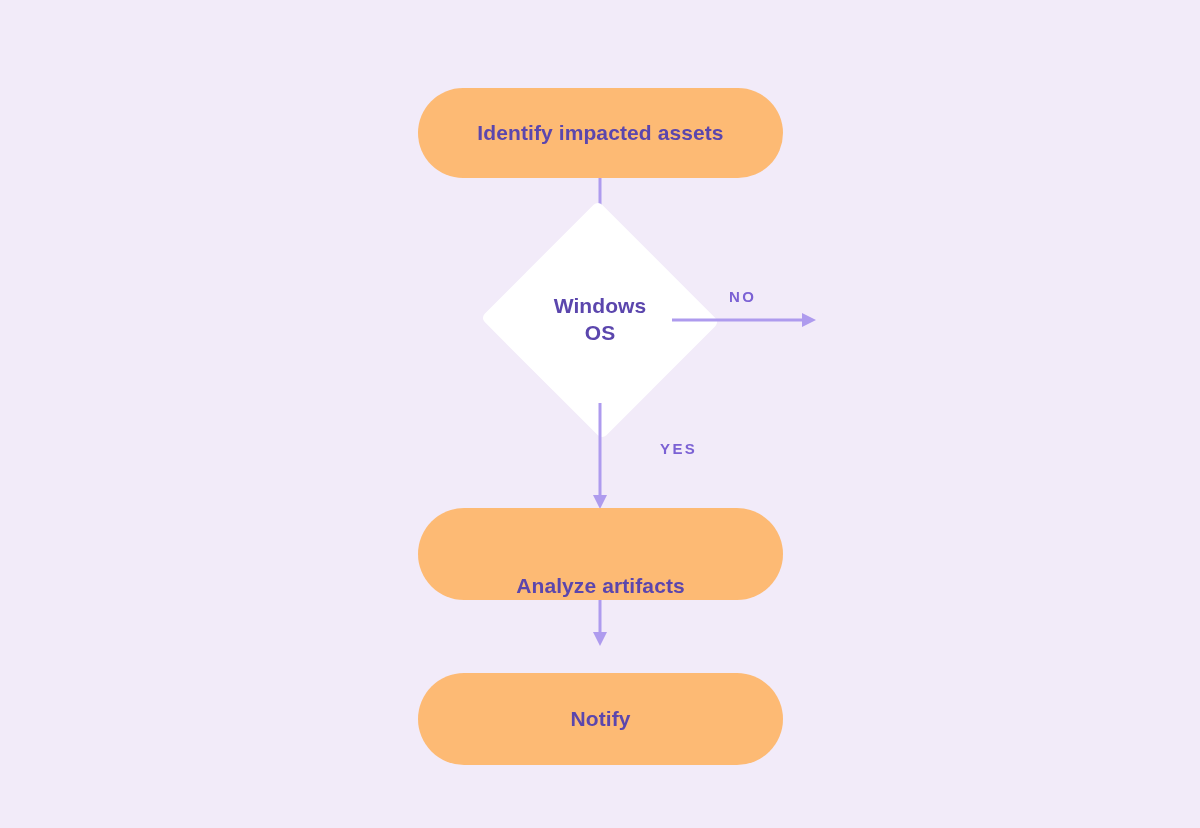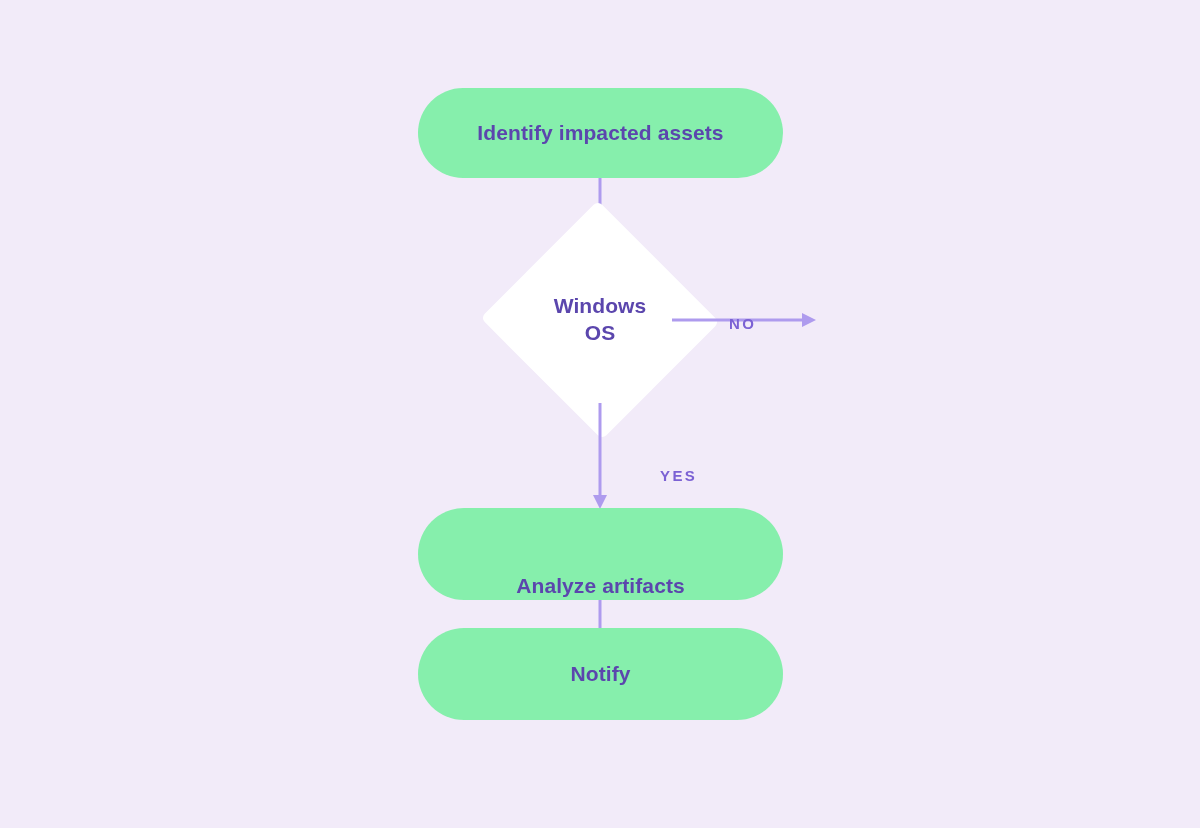--- a/index.html
+++ b/index.html
@@ -13,21 +13,21 @@
     font-family: "Liberation Sans", sans-serif;
     overflow: hidden;
   }
   #flowchart-canvas {
     position: relative;
     width: 1200px;
     height: 828px;
   }
   .node {
     position: absolute;
-    background: #86efac;
+    background: #fdba74;
     display: flex;
     align-items: center;
     justify-content: center;
     box-sizing: border-box;
   }
   .node-pill {
     border-radius: 999px;
   }
   .node-label {
     color: #5b46ad;
@@ -61,21 +61,20 @@
   .edge svg {
     display: block;
     overflow: visible;
   }
   .edge-label {
     position: absolute;
     color: #7b61d4;
     font-size: 15px;
     font-weight: bold;
     letter-spacing: 2.4px;
-    margin-top: 27px;
   }
 </style>
 </head>
 <body>
 
 <div id="flowchart-canvas">
 
   <div class="node node-pill" style="left:418px; top:88px; width:365px; height:90px;">
     <span class="node-label">Identify impacted assets</span>
   </div>
@@ -116,17 +115,17 @@
     <span class="node-label">Analyze artifacts</span>
   </div>
 
   <div class="edge" style="left:592px; top:600px;">
     <svg width="16" height="48" viewBox="0 0 16 48">
       <line x1="8" y1="0" x2="8" y2="34" stroke="#ae9bee" stroke-width="3"></line>
       <polygon points="1,32 15,32 8,46" fill="#ae9bee"></polygon>
     </svg>
   </div>
 
-  <div class="node node-pill" style="left:418px; top:628px; width:365px; height:92px;">
+  <div class="node node-pill" style="left:418px; top:673px; width:365px; height:92px;">
     <span class="node-label">Notify</span>
   </div>
 
 </div>
 
 </body></html>

